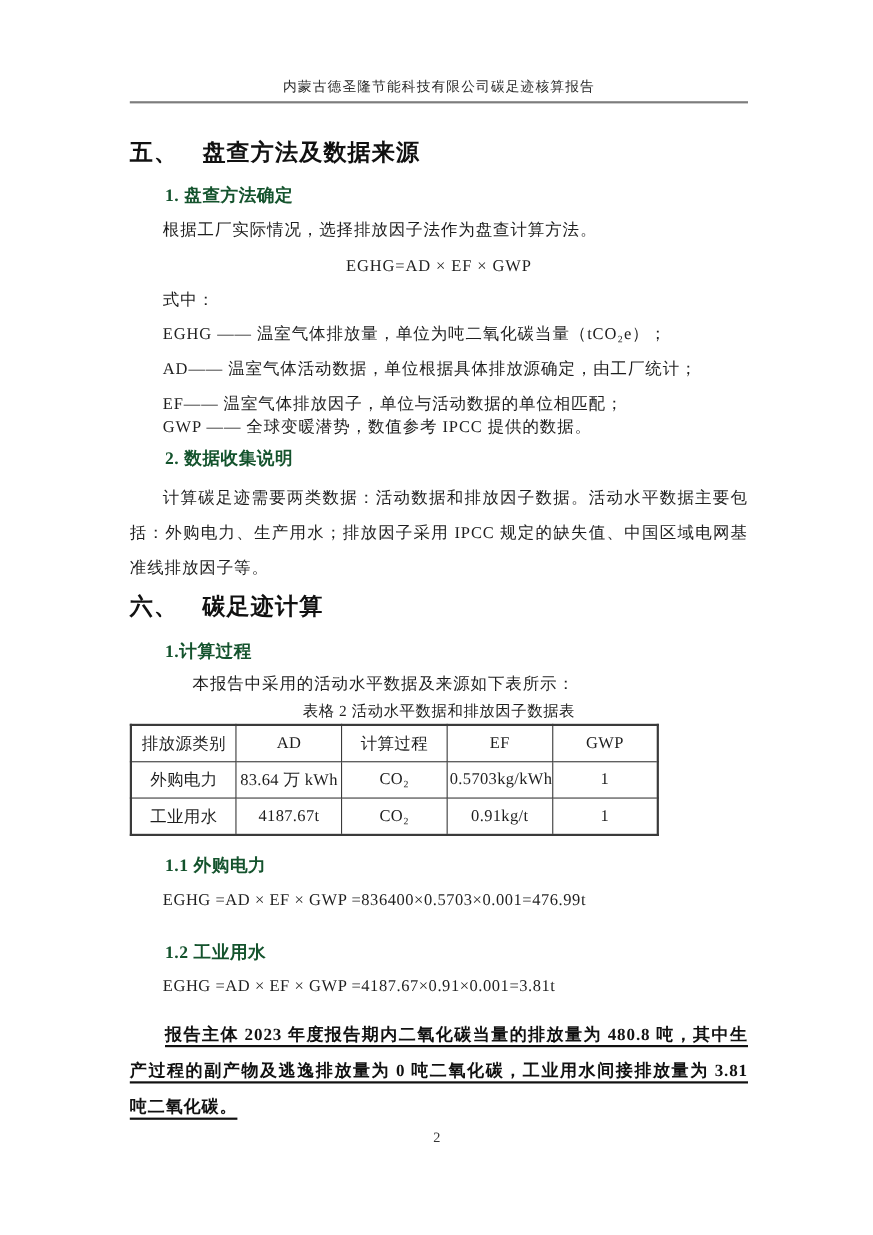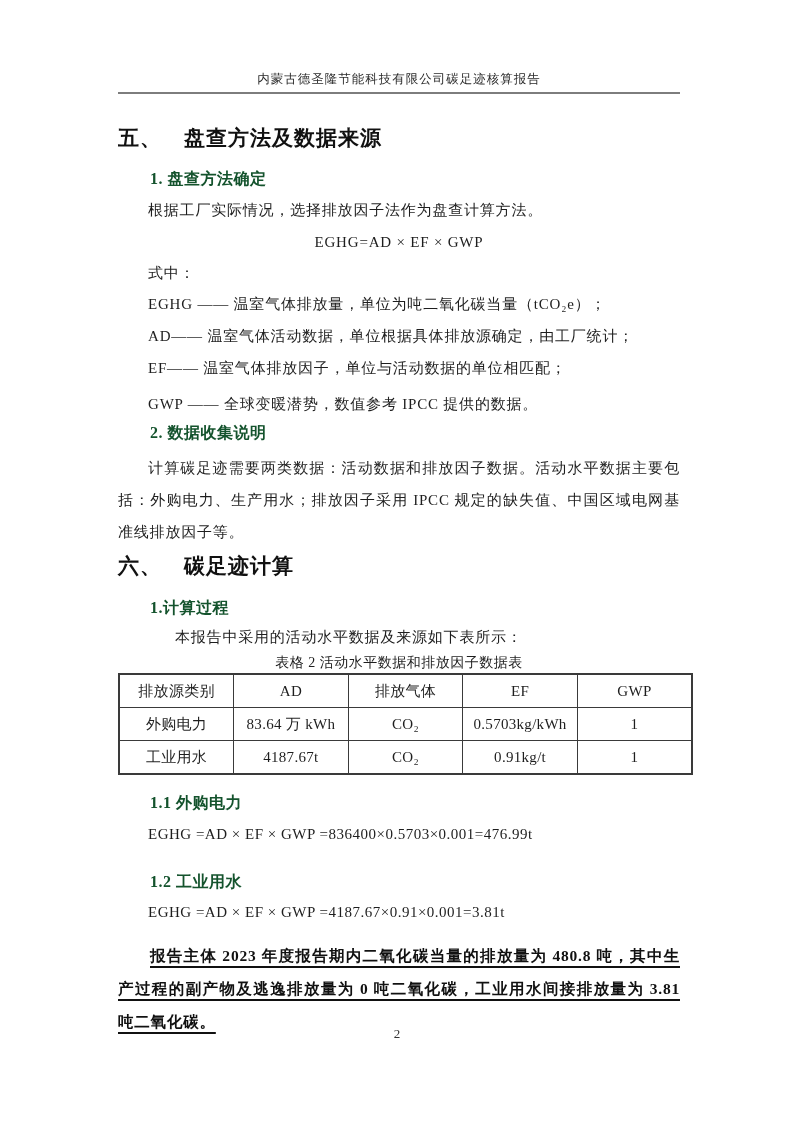--- a/index.html
+++ b/index.html
@@ -59,37 +59,37 @@
   }
   p.ind2 { text-indent: 30px; }
   p.ind4 { text-indent: 57px; }
   p.formula-center {
     text-align: center;
     margin-top: 11px;
   }
   p.shizhong { margin-top: 10px; }
   p.def      { margin-top: 10px; }
   p.def.ad, p.def.ef { margin-top: 11px; }
-  p.def.gwp  { margin-top: 15px; }
+  p.def.gwp  { margin-top: 0; }
   p.longpara {
     line-height: 32px;
     margin-top: 8px;
     text-align: justify;
   }
   p.report-line { margin-top: 8px; }
   .tbl-caption {
     text-align: center;
     font-size: 14px;
     line-height: 19px;
     margin-top: 5px;
     letter-spacing: 0.5px;
   }
   table.data-table {
     margin-top: 1px;
-    width: 575px;
+    width: 481px;
     border-collapse: collapse;
     table-layout: fixed;
     font-size: 15px;
   }
   table.data-table td {
     border: 1px solid #3a3a3a;
     height: 32px;
     text-align: center;
     vertical-align: middle;
     padding: 0 2px;
@@ -159,21 +159,21 @@
 
   <p class="body ind4 report-line">本报告中采用的活动水平数据及来源如下表所示：</p>
 
   <div class="tbl-caption">表格 2 活动水平数据和排放因子数据表</div>
 
   <table class="data-table">
     <tbody>
       <tr>
         <td>排放源类别</td>
         <td>AD</td>
-        <td>排放气体</td>
+        <td>计算过程</td>
         <td>EF</td>
         <td>GWP</td>
       </tr>
       <tr>
         <td>外购电力</td>
         <td>83.64 万 kWh</td>
         <td>CO₂</td>
         <td>0.5703kg/kWh</td>
         <td>1</td>
       </tr>

